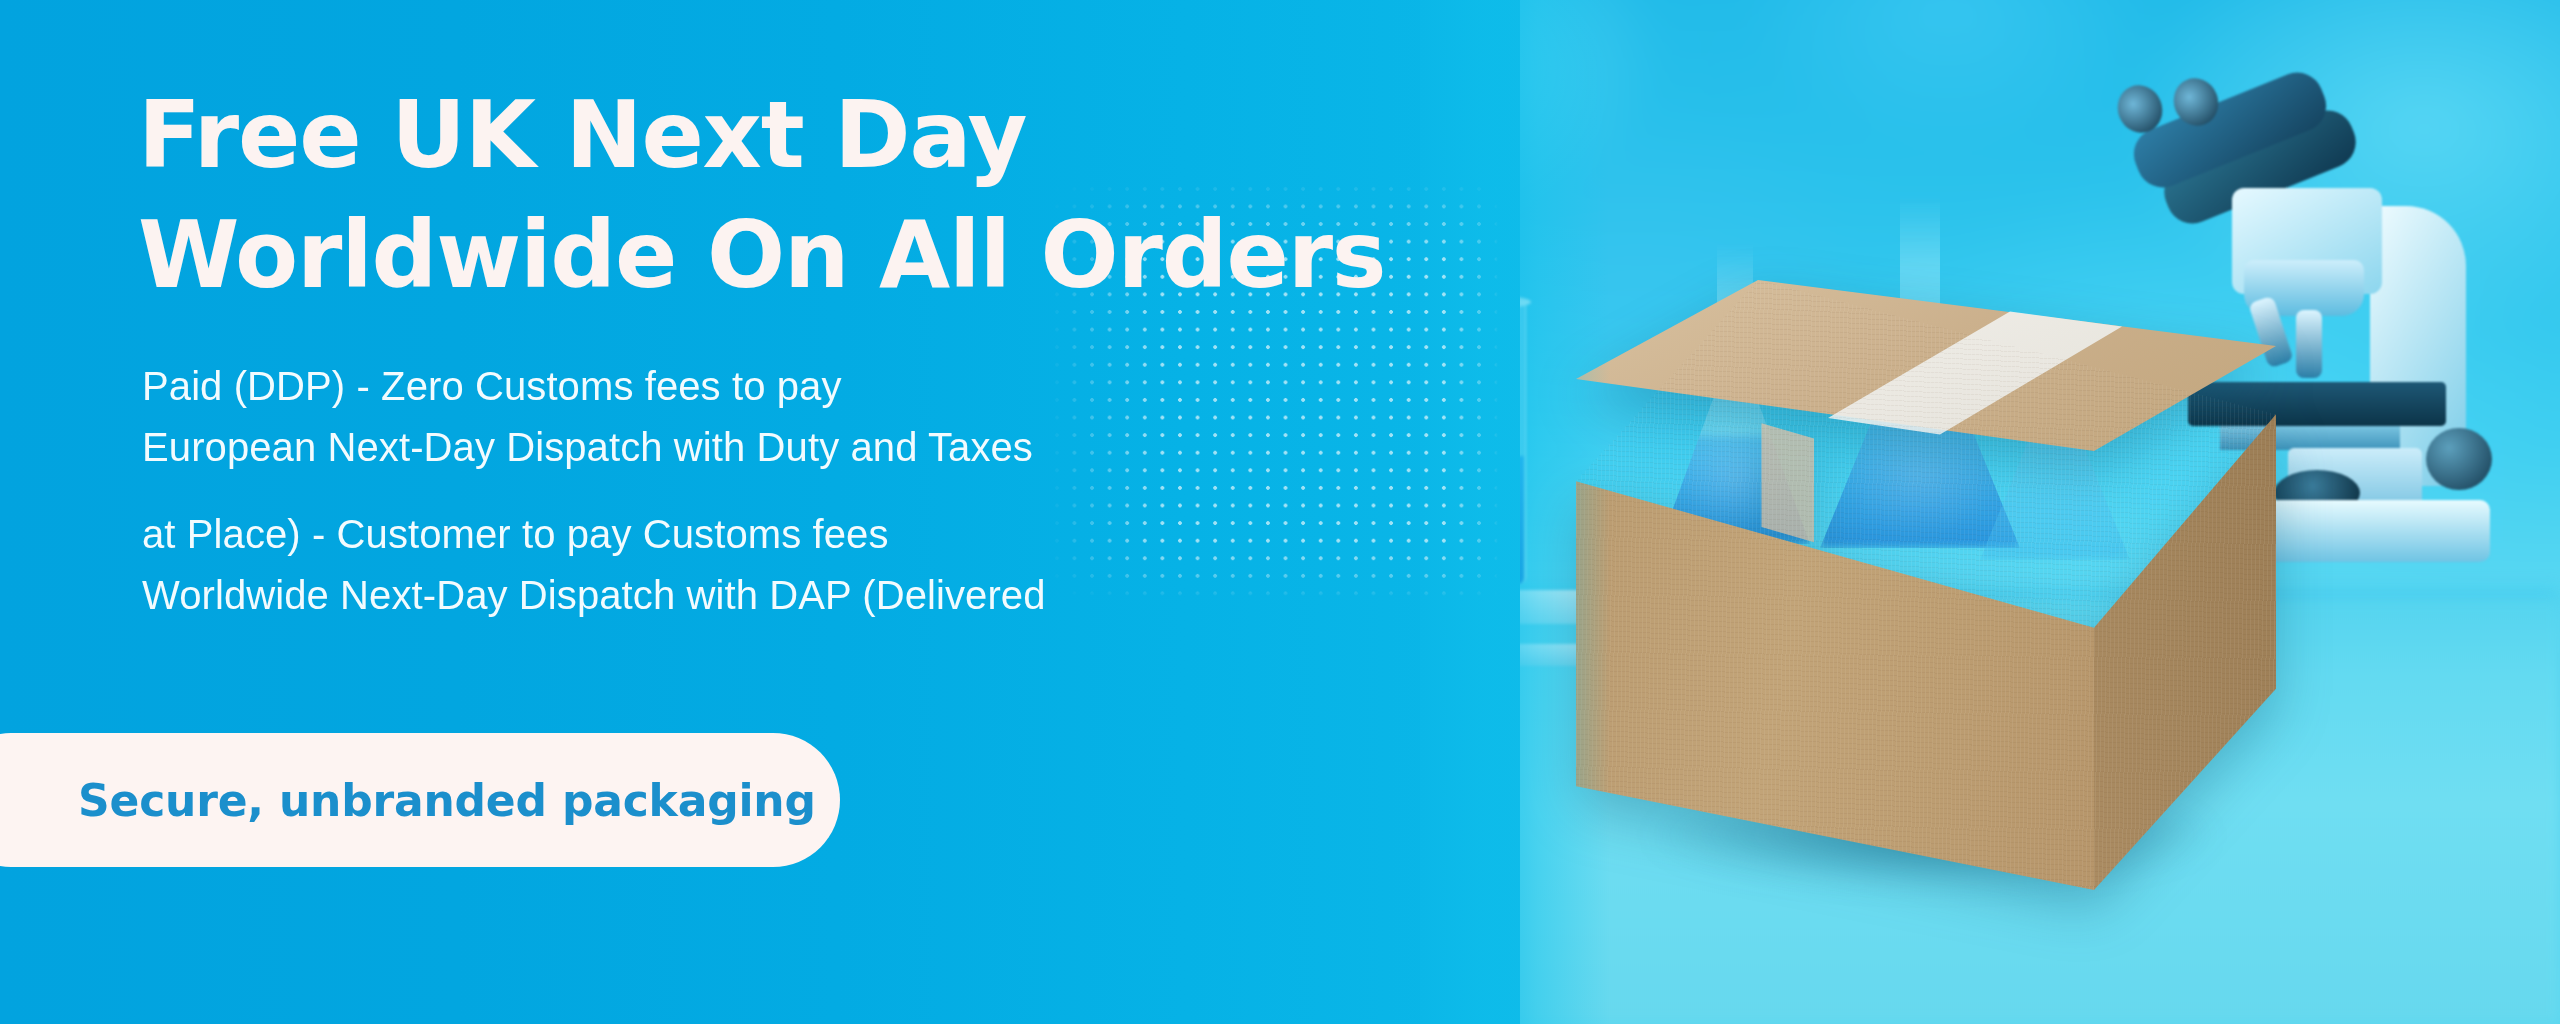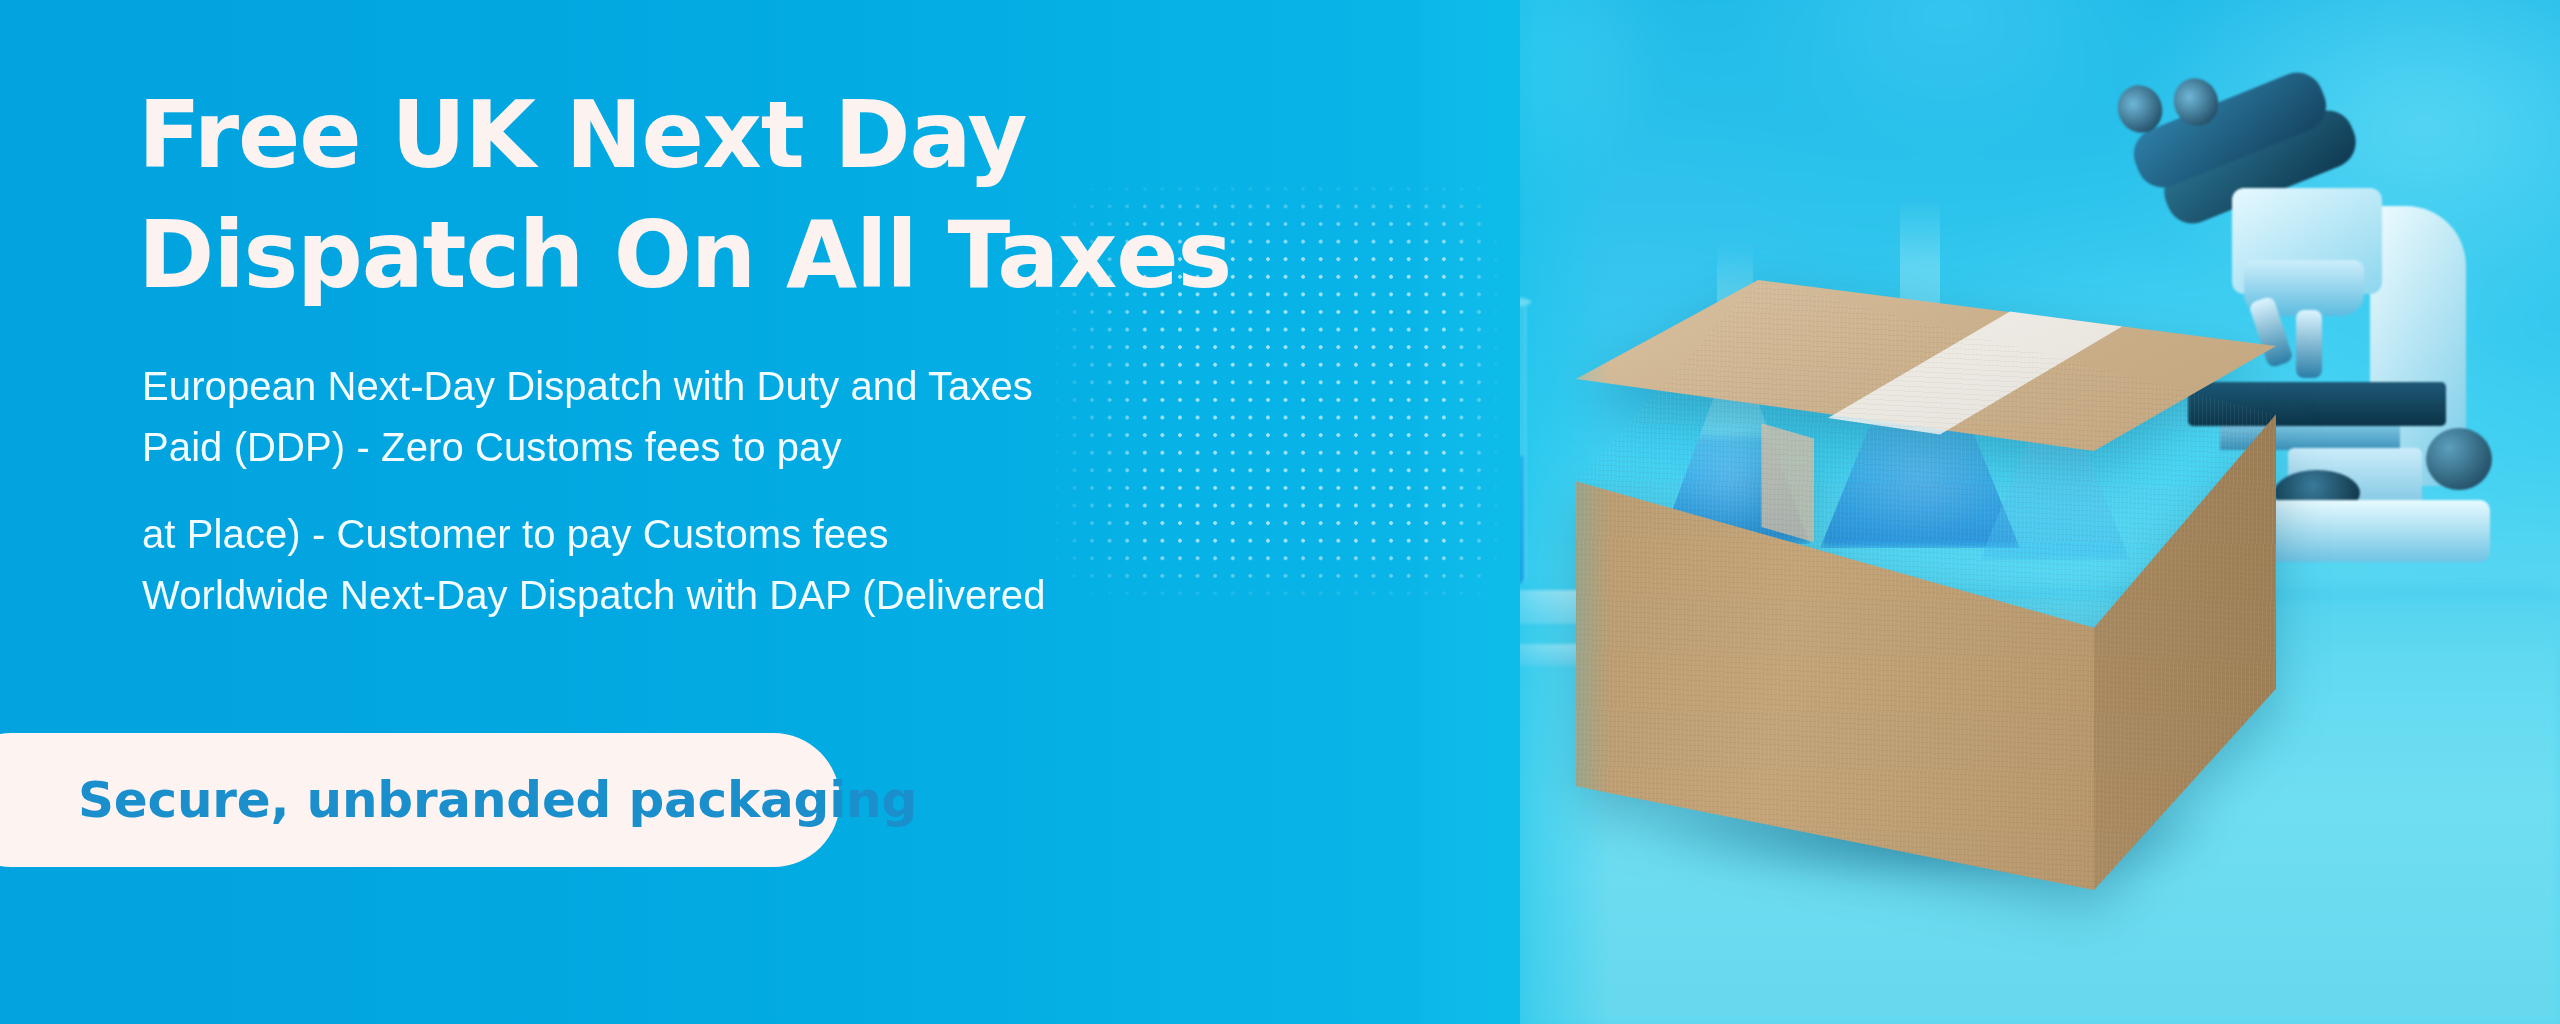--- a/index.html
+++ b/index.html
@@ -203,21 +203,21 @@
     position:absolute; left:-56px; top:733px;
     width:896px; height:134px;
     background:#FDF4F2;
     border-radius:67px;
     display:flex; align-items:center;
   }
   .pill-label{
     margin-left:134px;
     font-family:"DejaVu Sans", sans-serif;
     font-weight:700;
-    font-size:50px;
+    font-size:44px;
     letter-spacing:-.2px;
     color:#1B8FCC;
     white-space:nowrap;
     text-align:right;
   }
 </style>
 </head>
 <body>
 
 <div id="banner">
@@ -282,26 +282,26 @@
   </div>
 
   <div class="blue-panel"></div>
   <div class="blue-fade"></div>
   <div class="dots"></div>
 
   <div class="content">
 
     <h1 class="headline">
       <span class="ln">Free UK Next Day</span>
-      <span class="ln">Dispatch On All Taxes</span>
+      <span class="ln">Worldwide On All Orders</span>
     </h1>
 
     <p class="para para-1">
+      <span class="ln">Paid (DDP) - Zero Customs fees to pay</span>
       <span class="ln">European Next-Day Dispatch with Duty and Taxes</span>
-      <span class="ln">Paid (DDP) - Zero Customs fees to pay</span>
     </p>
 
     <p class="para para-2">
       <span class="ln">at Place) - Customer to pay Customs fees</span>
       <span class="ln">Worldwide Next-Day Dispatch with DAP (Delivered</span>
     </p>
 
     <div class="pill">
       <span class="pill-label">Secure, unbranded packaging</span>
     </div>

